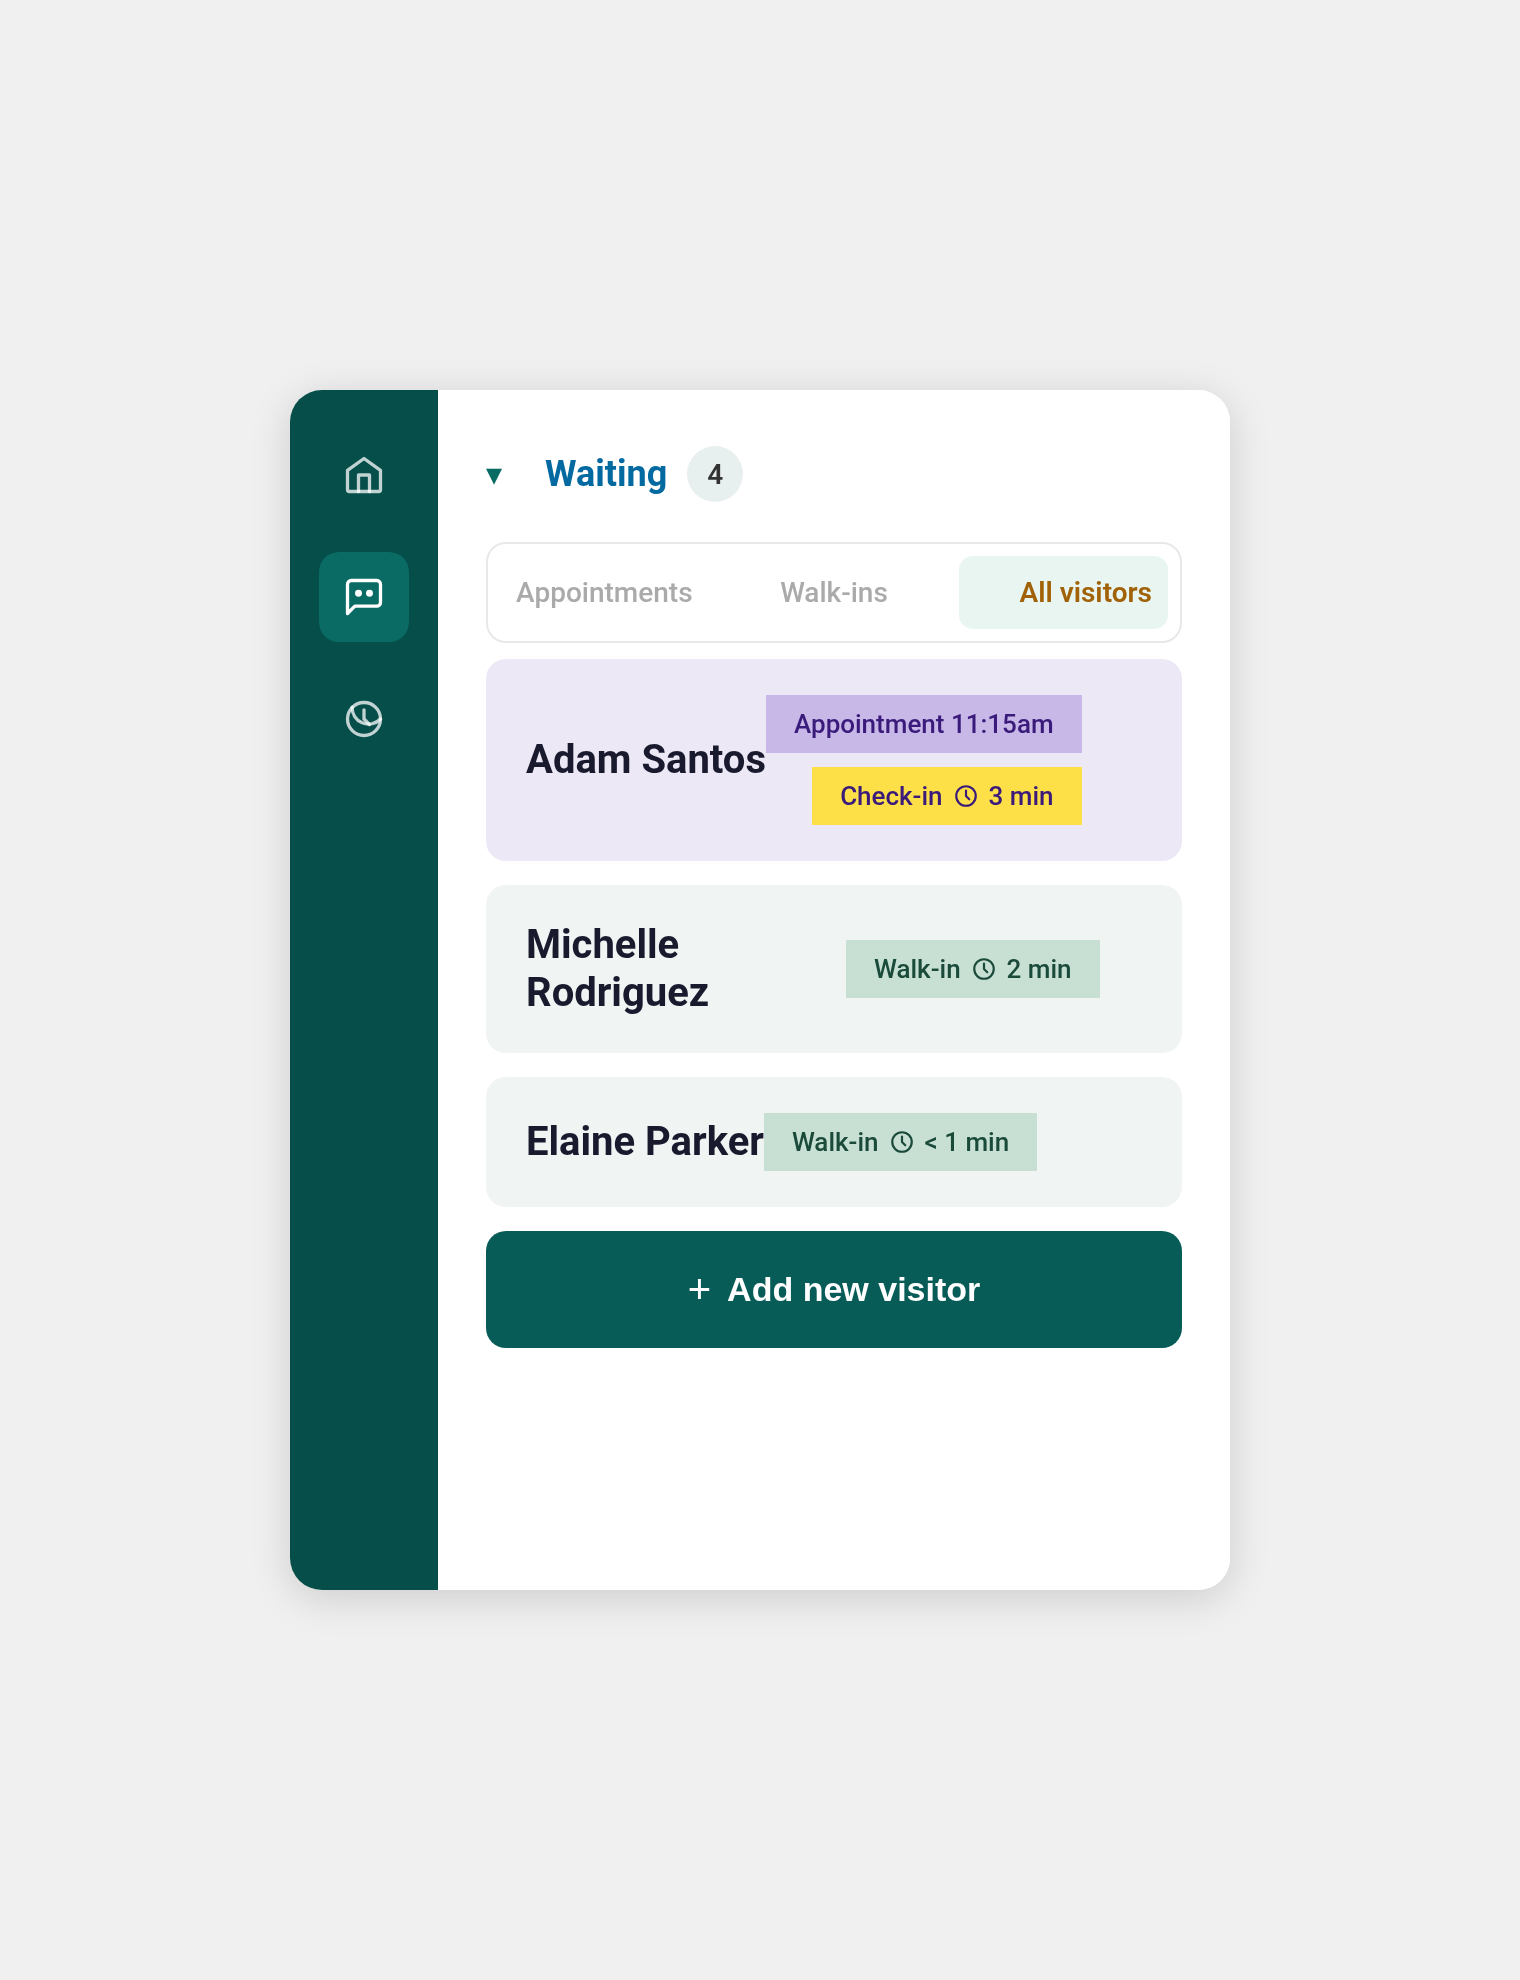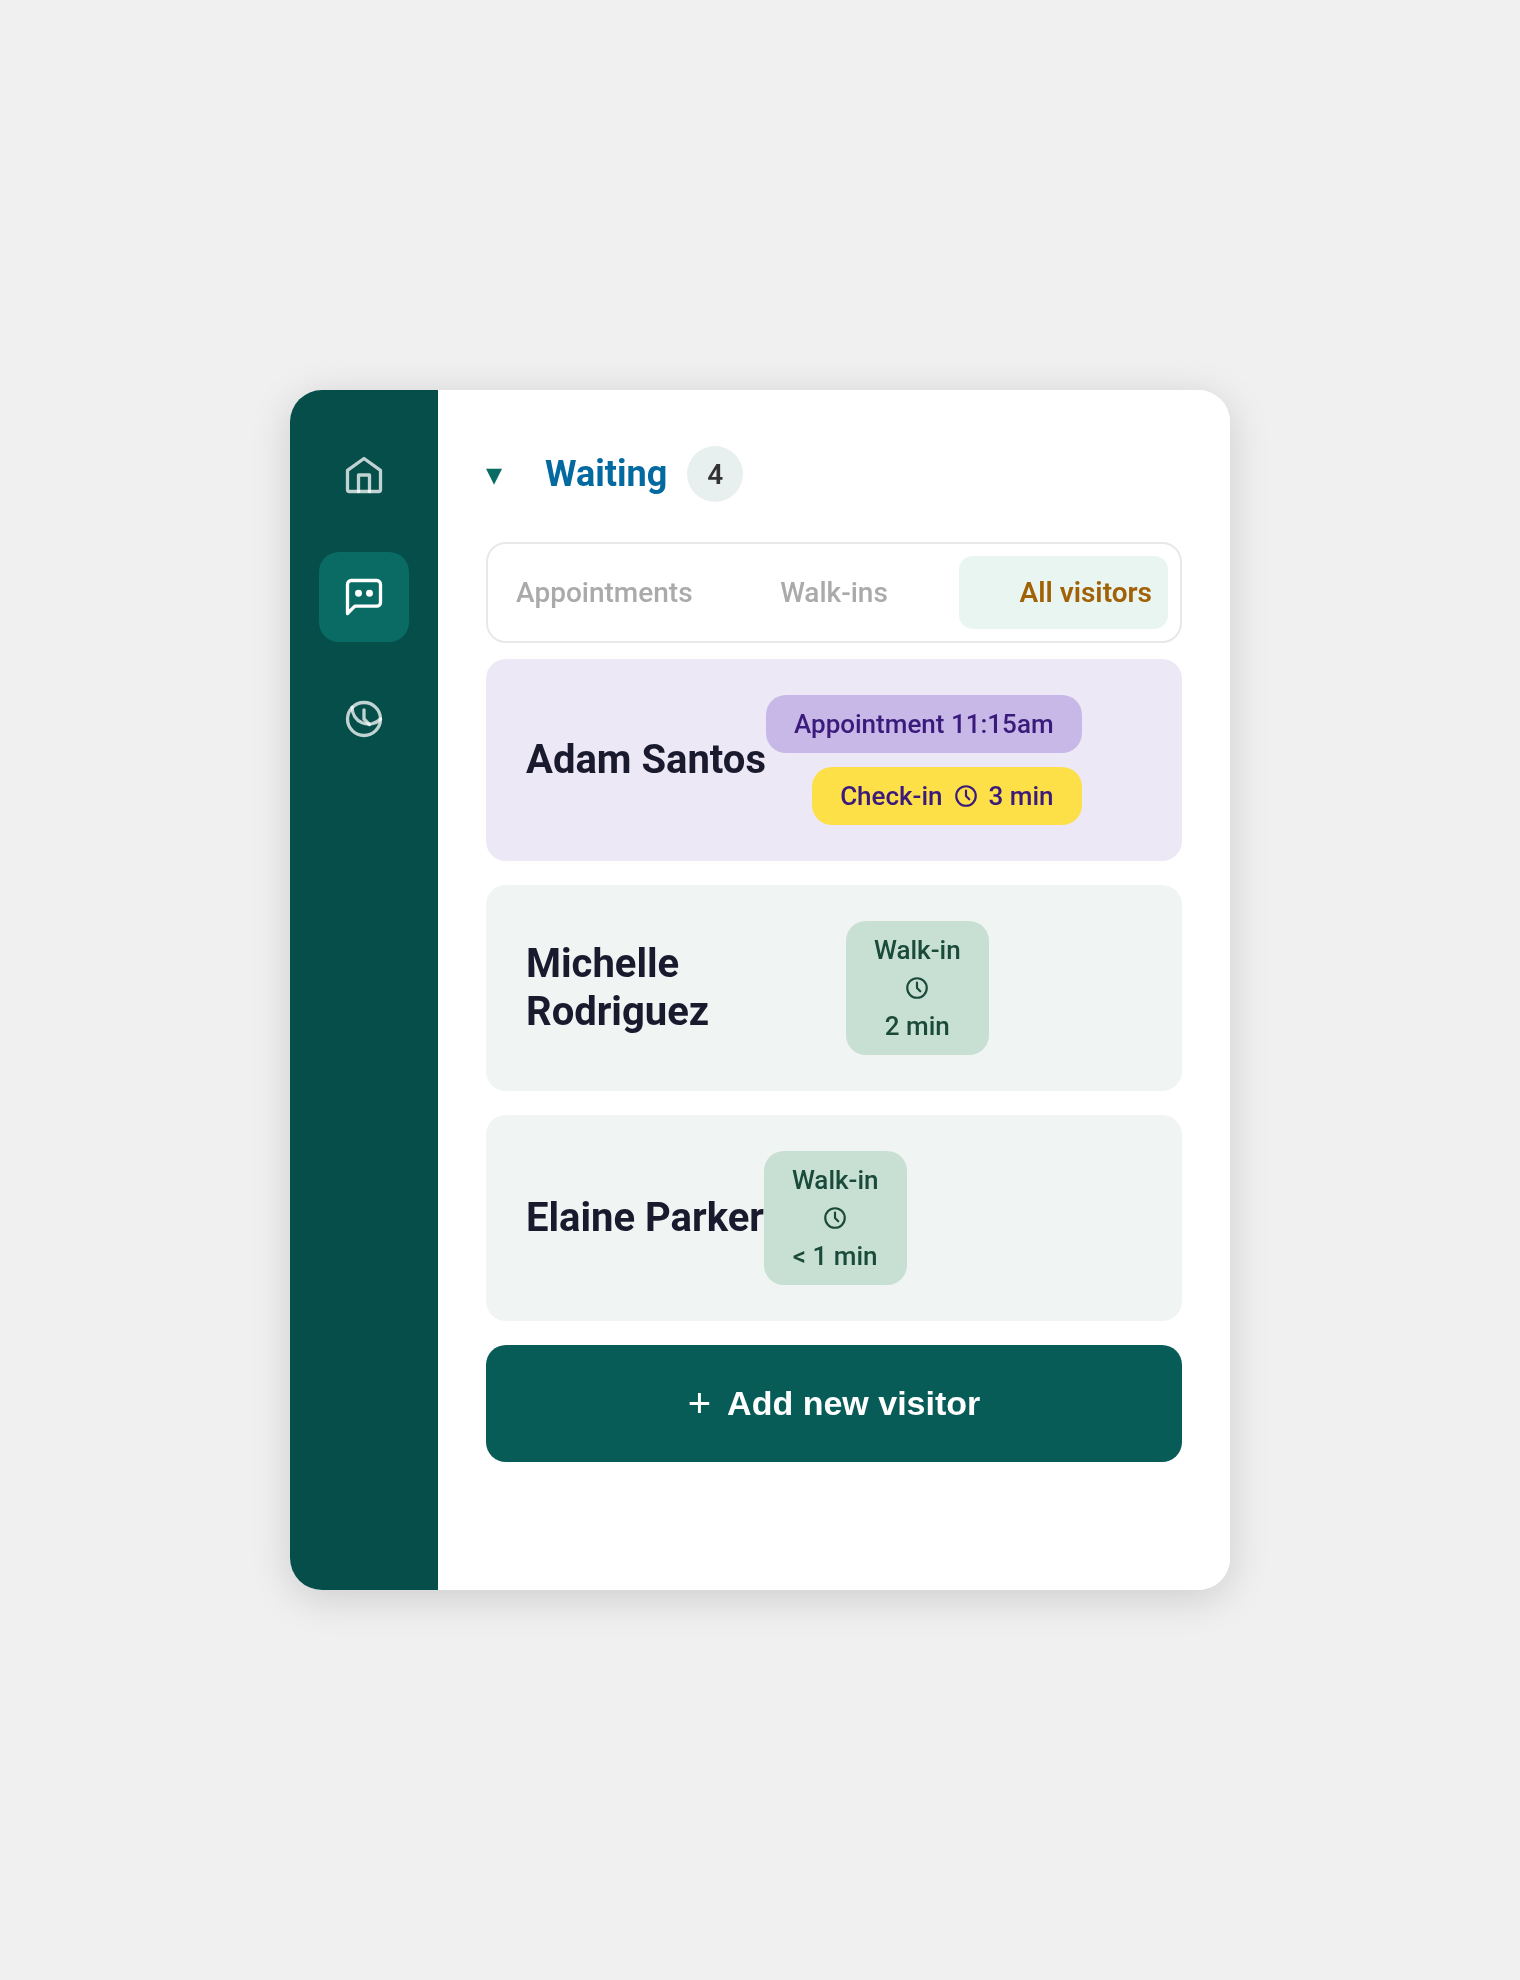--- a/index.html
+++ b/index.html
@@ -164,21 +164,21 @@
 
     .visitor-badges {
       display: flex;
       flex-direction: column;
       gap: 14px;
       align-items: flex-end;
     }
 
     .badge {
       padding: 14px 28px;
-      border-radius: 20px;
+      border-radius: 0;
       font-size: 26px;
       font-weight: 500;
       display: flex;
       align-items: center;
       gap: 10px;
       white-space: nowrap;
     }
 
     .badge.appointment-badge {
       background: #c8b8e8;
@@ -186,21 +186,20 @@
     }
 
     .badge.checkin-badge {
       background: #fde047;
       color: #3a1a7a;
     }
 
     .badge.walkin-badge {
       background: #c8dfd4;
       color: #1a4a3a;
-      flex-direction: column;
     }
 
     .clock-icon {
       display: inline-flex;
       align-items: center;
       justify-content: center;
     }
 
     
     .add-visitor-btn {

